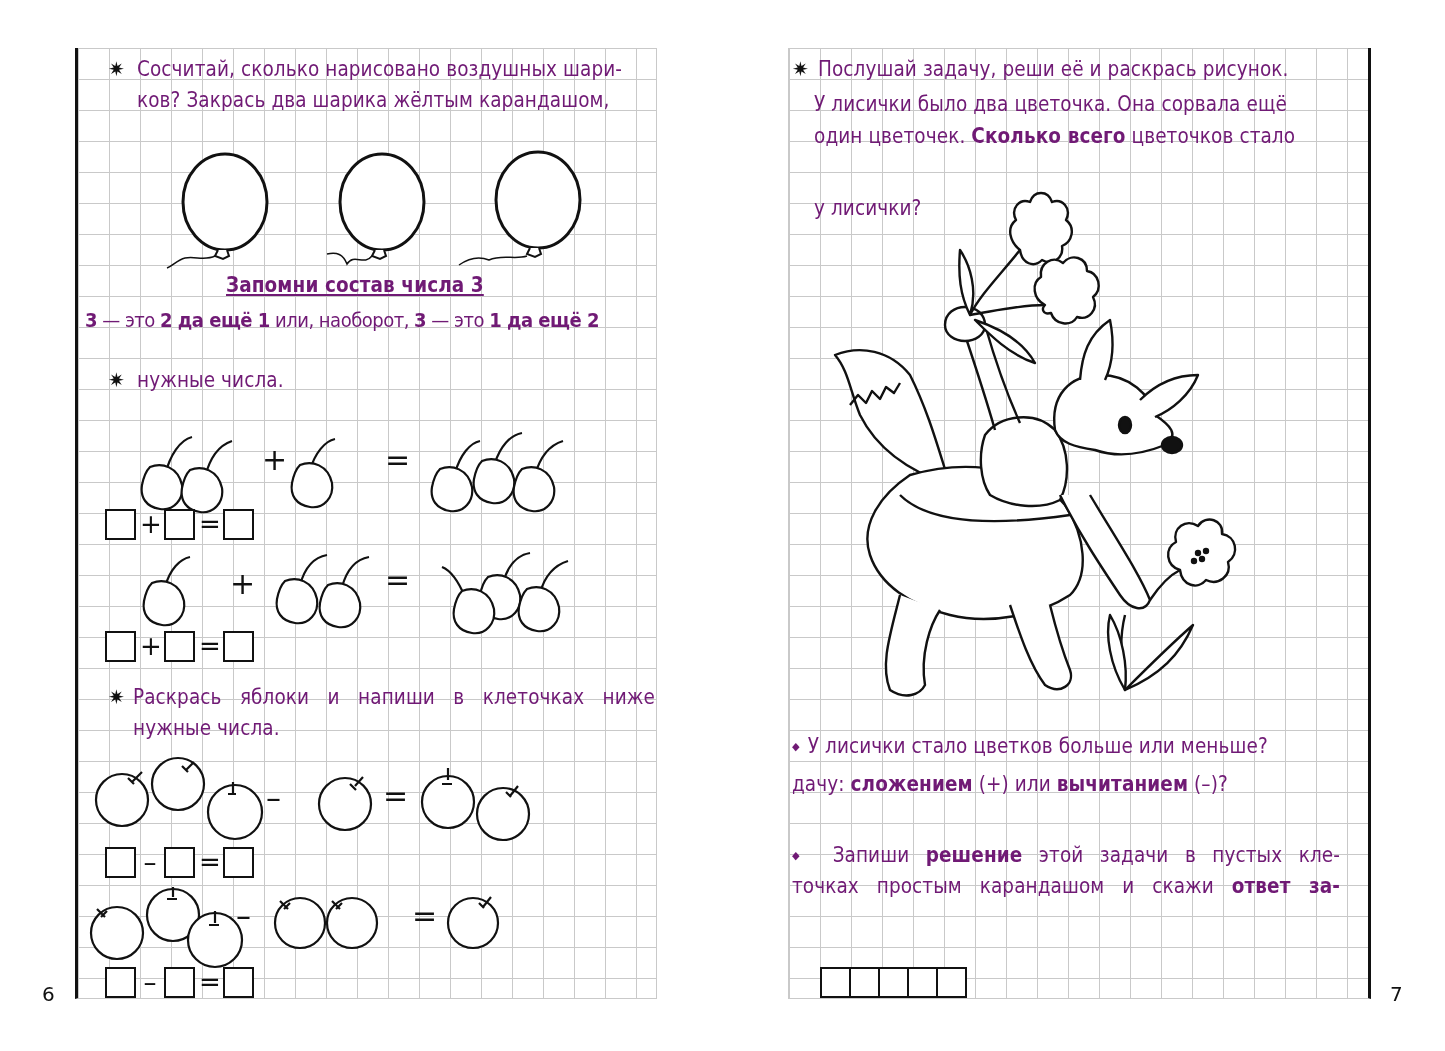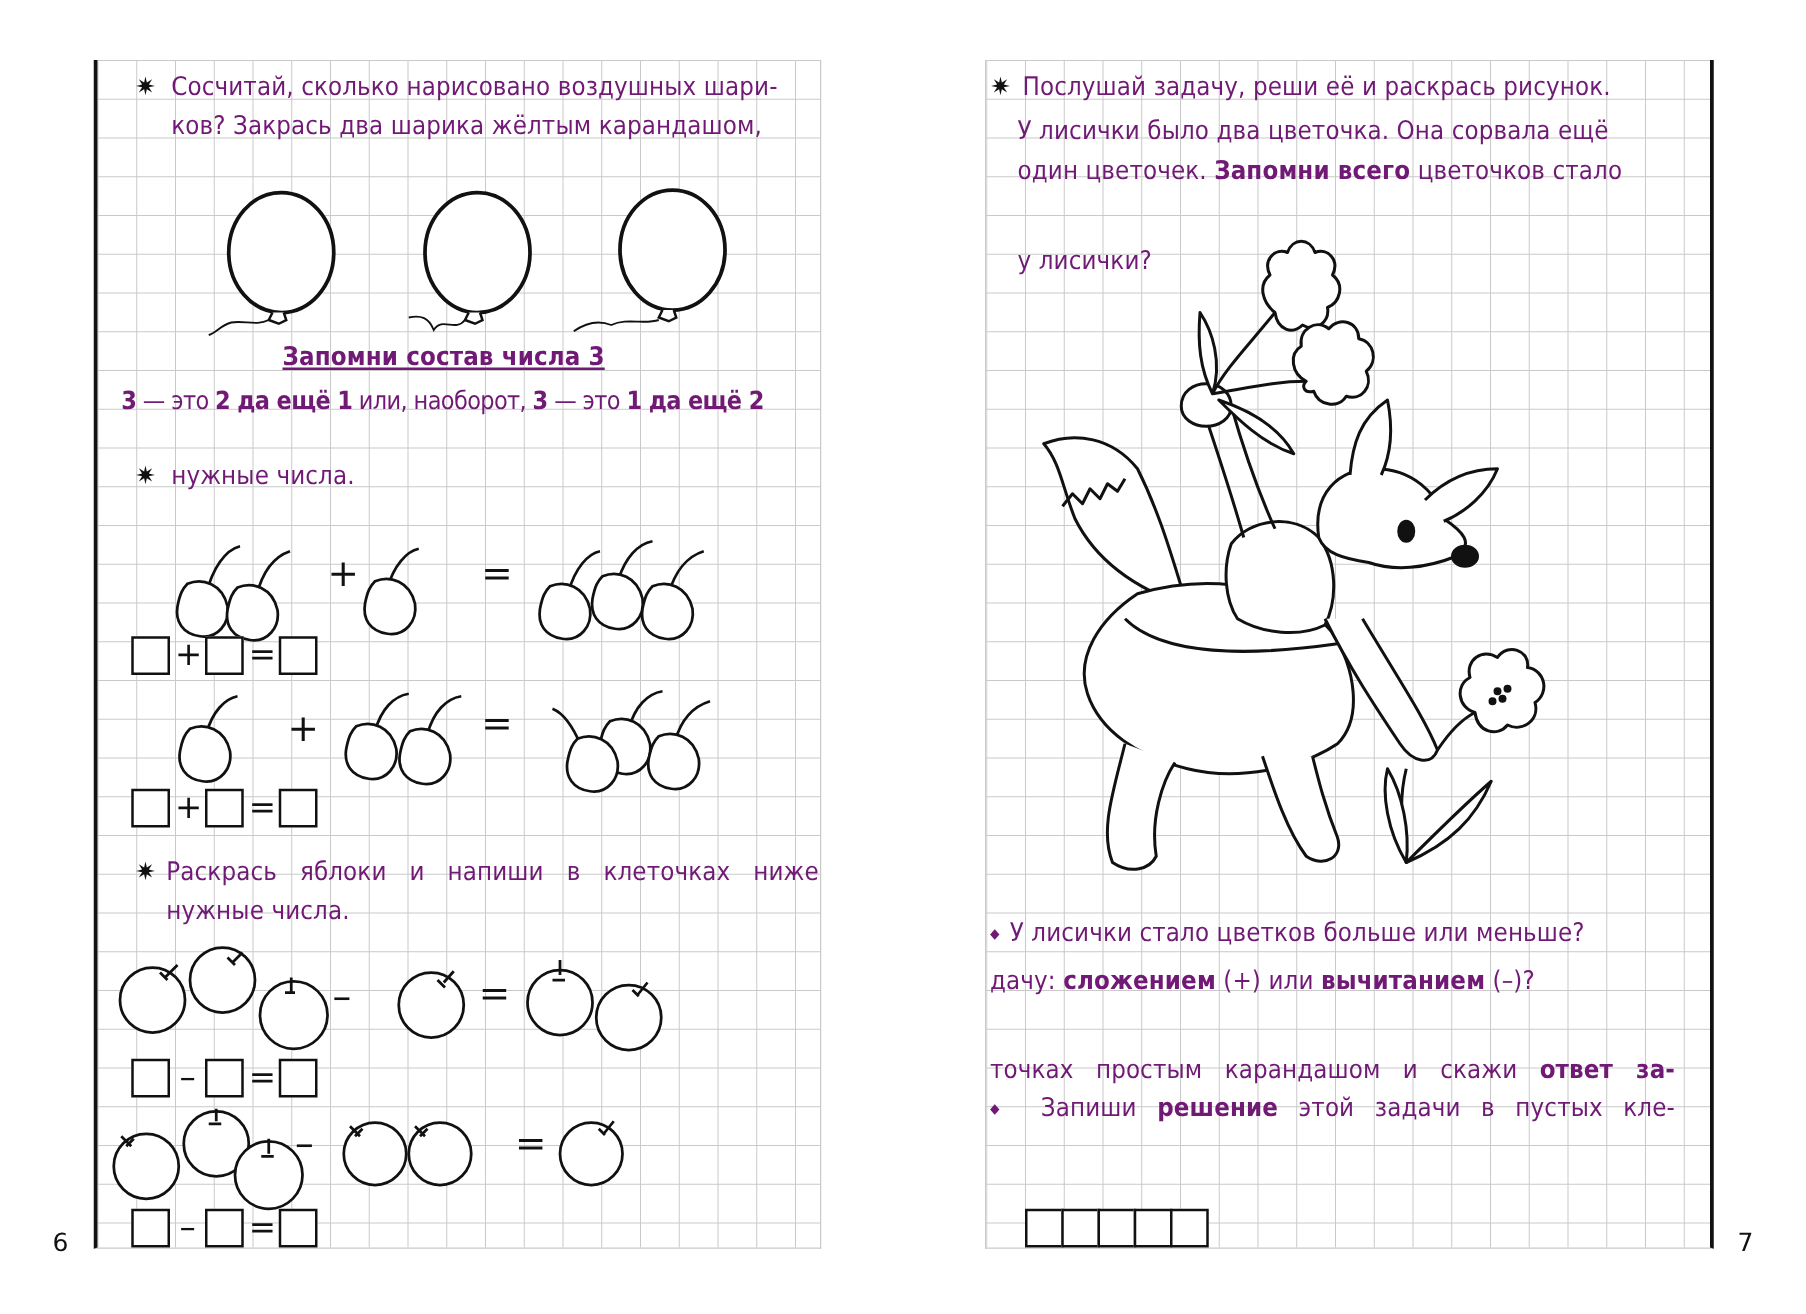--- a/index.html
+++ b/index.html
@@ -61,21 +61,21 @@
     </g>
     <g>
       <ellipse cx="378" cy="50" rx="42" ry="48"></ellipse>
       <path d="M370 98 l-3 6 l8 3 l6 -3 l-2 -6" stroke-width="2"></path>
       <path d="M367 106 c-12 4 -25 -2 -38 4 c-10 -4 -20 -2 -30 5" fill="none" stroke-width="1.5"></path>
     </g>
   </g>
 </svg>
 
 <div class="txt" style="left:226px; top:270px; font-weight:bold; text-decoration:underline;">Запомни состав числа 3</div>
-<div class="txt" style="left:97px; top:305px; font-size:20px; letter-spacing:-0.5px;">
+<div class="txt" style="left:85px; top:305px; font-size:20px; letter-spacing:-0.5px;">
   <b>3</b><span> — это </span><b>2 да ещё 1</b><span> или, наоборот, </span><b>3</b><span> — это </span><b>1 да ещё 2</b>
 </div>
 
 <div class="star" style="left:108px; top:365px;">✷</div>
 <div class="txt justify" style="left:137px; top:365px; width:518px;">
   <div>нужные числа.</div>
 </div>
 
 <svg class="art" style="left:120px; top:425px;" width="480" height="90">
   <g fill="#fff" stroke="#111" stroke-width="2.2">
@@ -191,21 +191,21 @@
   <div class="box"></div>
 </div>
 
 <div class="page right"></div>
 <div class="page-num" style="left:1390px; top:982px;">7</div>
 
 <div class="star" style="left:792px; top:54px;">✷</div>
 <div class="txt" style="left:818px; top:54px; width:520px;">Послушай задачу, реши её и раскрась рисунок.</div>
 <div class="txt" style="left:814px; top:89px; width:524px;">У лисички было два цветочка. Она сорвала ещё</div>
 <div class="txt" style="left:814px; top:121px; width:524px;">
-  <span>один цветочек. </span><b>Запомни всего</b><span> цветочков стало</span>
+  <span>один цветочек. </span><b>Сколько всего</b><span> цветочков стало</span>
 </div>
 <div class="txt" style="left:814px; top:153px;margin-top:40px;">у лисички?</div>
 
 <svg class="art" style="left:820px; top:195px;" width="440" height="510" viewBox="0 0 440 510">
   <g fill="#fff" stroke="#111" stroke-width="2.4" stroke-linejoin="round">
 
     <path d="M15 160 C40 150 70 155 90 180 C110 220 120 260 130 290 C100 280 60 260 40 220 C30 195 28 175 15 160z"></path>
     <path d="M30 210 l8 -10 l8 8 l6 -12 l8 8 l6 -12 l8 6 l6 -10" fill="none"></path>
 
     <path d="M90 280 C60 300 40 330 50 360 C60 390 90 410 130 420 C170 430 220 420 250 400 C270 380 265 340 245 310 C220 280 160 260 90 280z"></path>
@@ -259,25 +259,25 @@
 </div>
 
 <div class="txt" style="left:792px; top:769px; width:548px;">
   <div>
     <span>дачу: </span><b>сложением</b><span> (+) или </span><b>вычитанием</b><span> (–)?</span>
   </div>
 </div>
 
 <div class="txt" style="left:792px; top:840px; width:548px;">
   <div style="text-align:justify; text-align-last:justify;">
+    <span style="font-size:11px; vertical-align:3px; margin-right:6px;">◆</span><span> Запиши </span><b>решение</b><span> этой задачи в пустых кле-</span>
+  </div>
+  <div style="text-align:justify; text-align-last:justify;">
     <span>точках простым карандашом и  скажи </span><b>ответ за-</b>
   </div>
-  <div style="text-align:justify; text-align-last:justify;">
-    <span style="font-size:11px; vertical-align:3px; margin-right:6px;">◆</span><span> Запиши </span><b>решение</b><span> этой задачи в пустых кле-</span>
-  </div>
 </div>
 
 <div class="ansboxes" style="left:820px; top:967px;">
   <div class="box"></div>
   <div class="box"></div>
   <div class="box"></div>
   <div class="box"></div>
   <div class="box"></div>
 </div>
 

